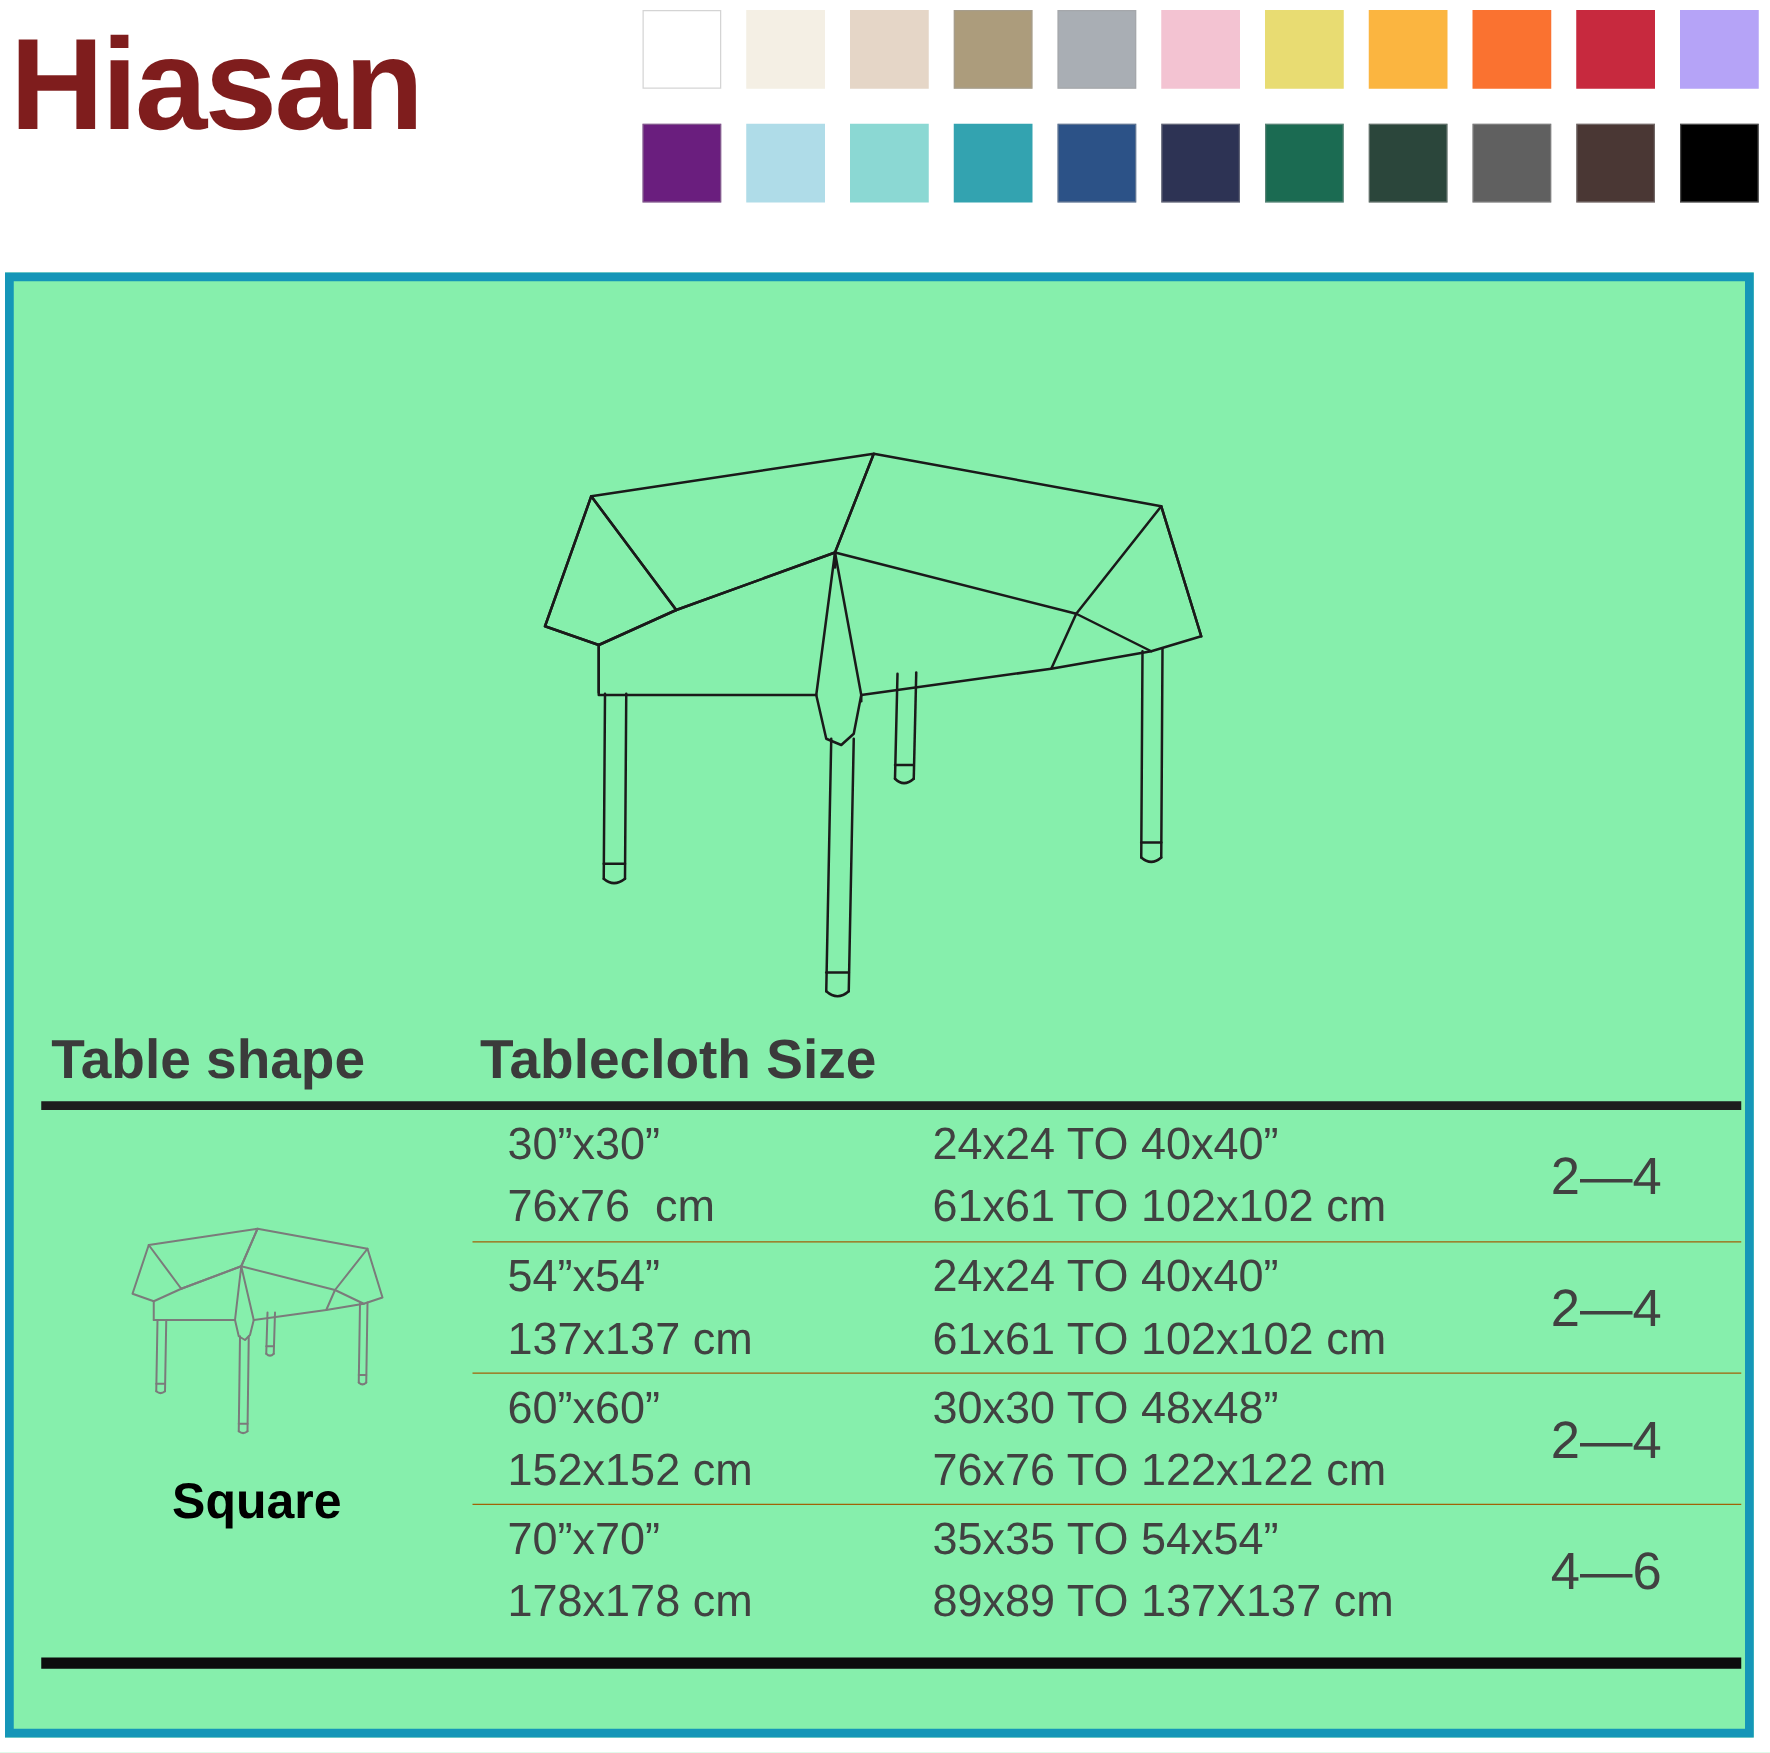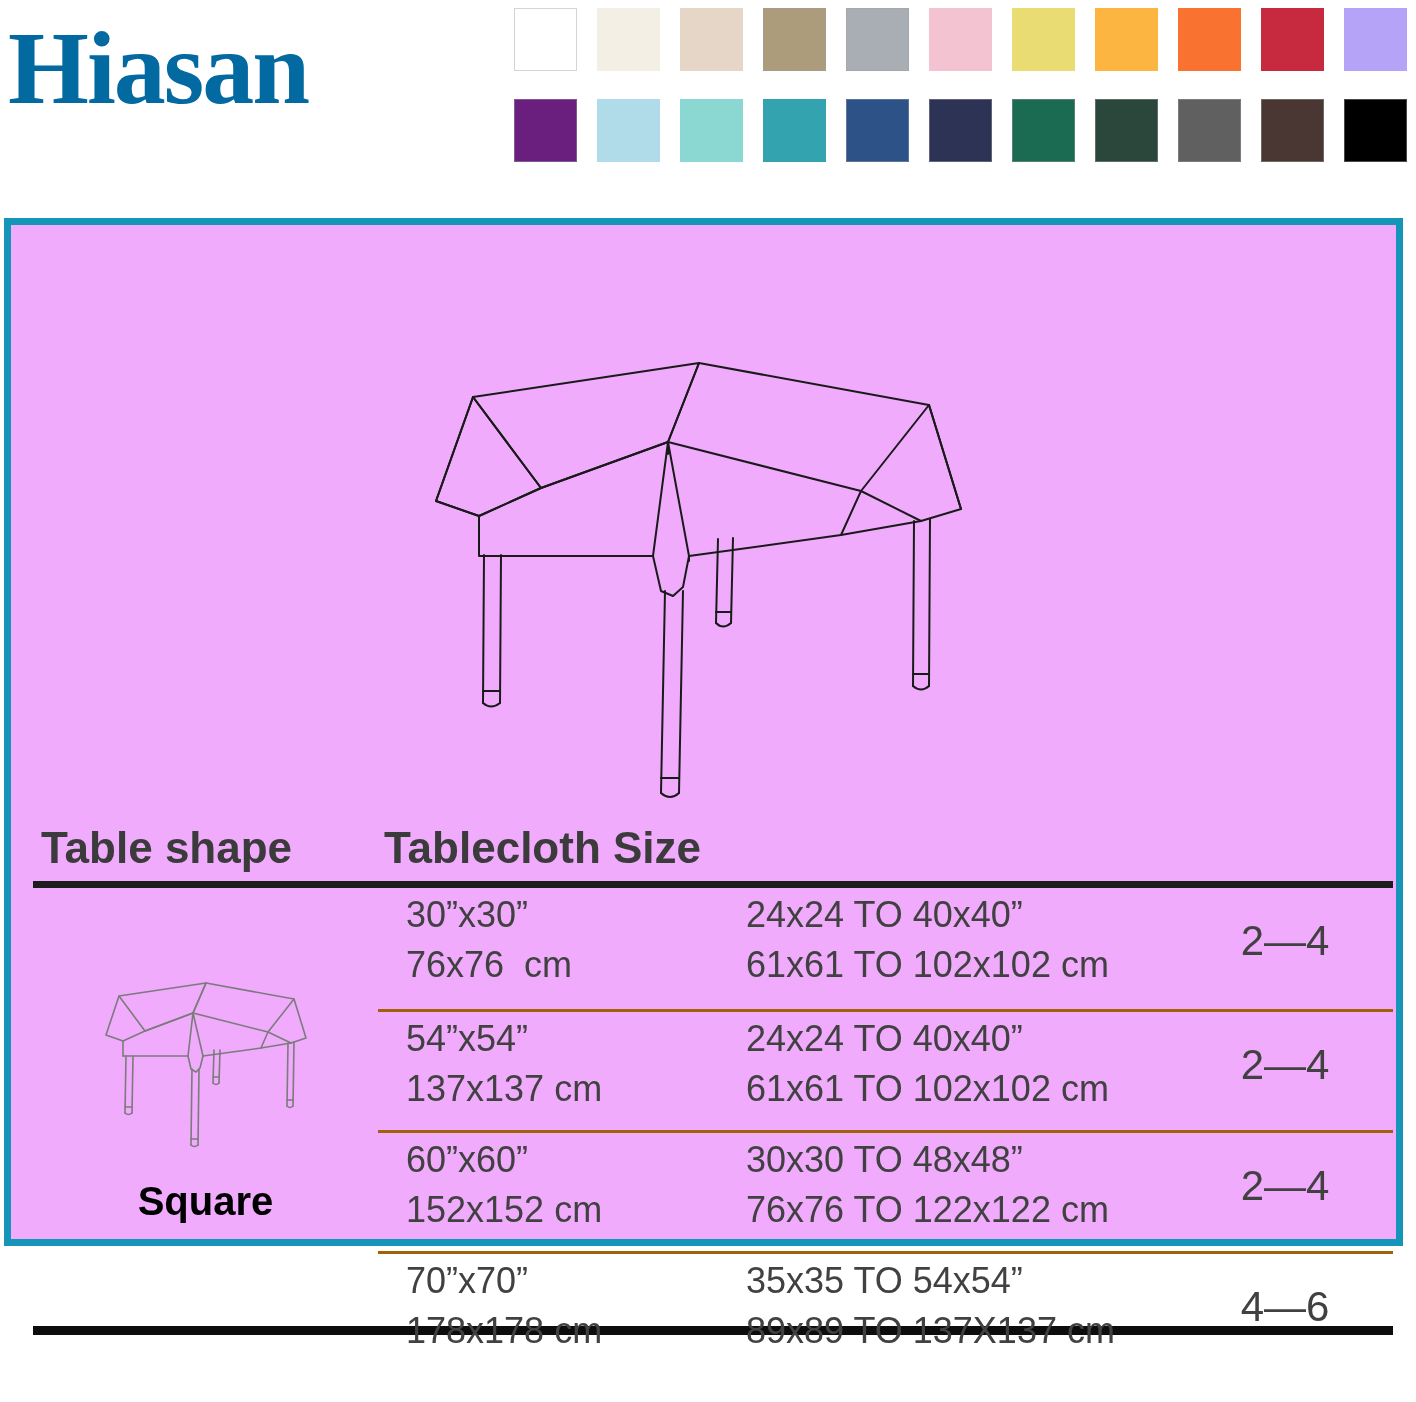--- a/index.html
+++ b/index.html
@@ -24,26 +24,26 @@
     top: 0;
     width: 1416px;
     height: 196px;
   }
   .brand-logo {
     position: absolute;
     left: 8px;
     top: 8px;
     width: 470px;
     height: 120px;
-    font-family: Liberation Serif, serif;
+    font-family: Liberation Sans, sans-serif;
     font-weight: bold;
     font-size: 104px;
     line-height: 120px;
     letter-spacing: -2px;
-    color: #0369a1;
+    color: #7f1d1d;
     white-space: nowrap;
   }
   .swatch-grid {
     position: absolute;
     left: 514px;
     top: 8px;
     width: 896px;
     height: 164px;
   }
   .swatch-row {
@@ -64,24 +64,24 @@
     outline: 1px solid rgba(160,160,160,0.45);
     outline-offset: -1px;
   }
 
   
   .panel {
     position: absolute;
     left: 4px;
     top: 218px;
     width: 1399px;
-    height: 1028px;
+    height: 1172px;
     box-sizing: border-box;
     border: 7px solid #1596b8;
-    background: #f0abfc;
+    background: #86efac;
     padding-left: 36px;
   }
 
   
   .hero-illustration {
     position: absolute;
     left: 410px;
     top: 116px;
     width: 560px;
     height: 470px;
@@ -159,22 +159,21 @@
     top: 0;
     right: 0;
     height: 420px;
   }
   .data-row {
     position: relative;
     height: 105px;
     box-sizing: border-box;
   }
   .data-row + .data-row {
-    border-top: 3px solid #a16207;
-    margin-top: 16px;
+    border-top: 1px solid #a16207;
   }
   .cell-cloth, .cell-fitted {
     position: absolute;
     top: 6px;
     display: flex;
     flex-direction: column;
     justify-content: center;
     height: 92px;
   }
   .cell-cloth  { left: 28px;  width: 340px; }

